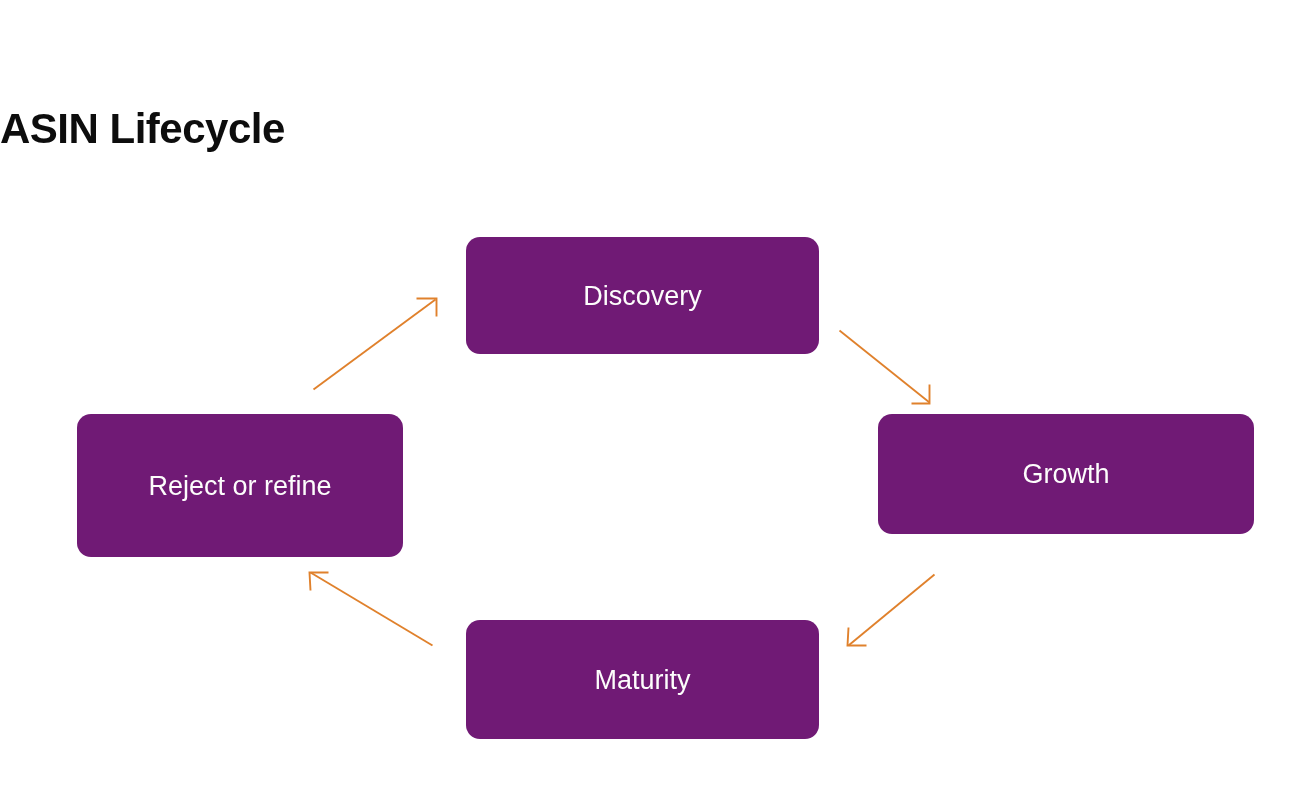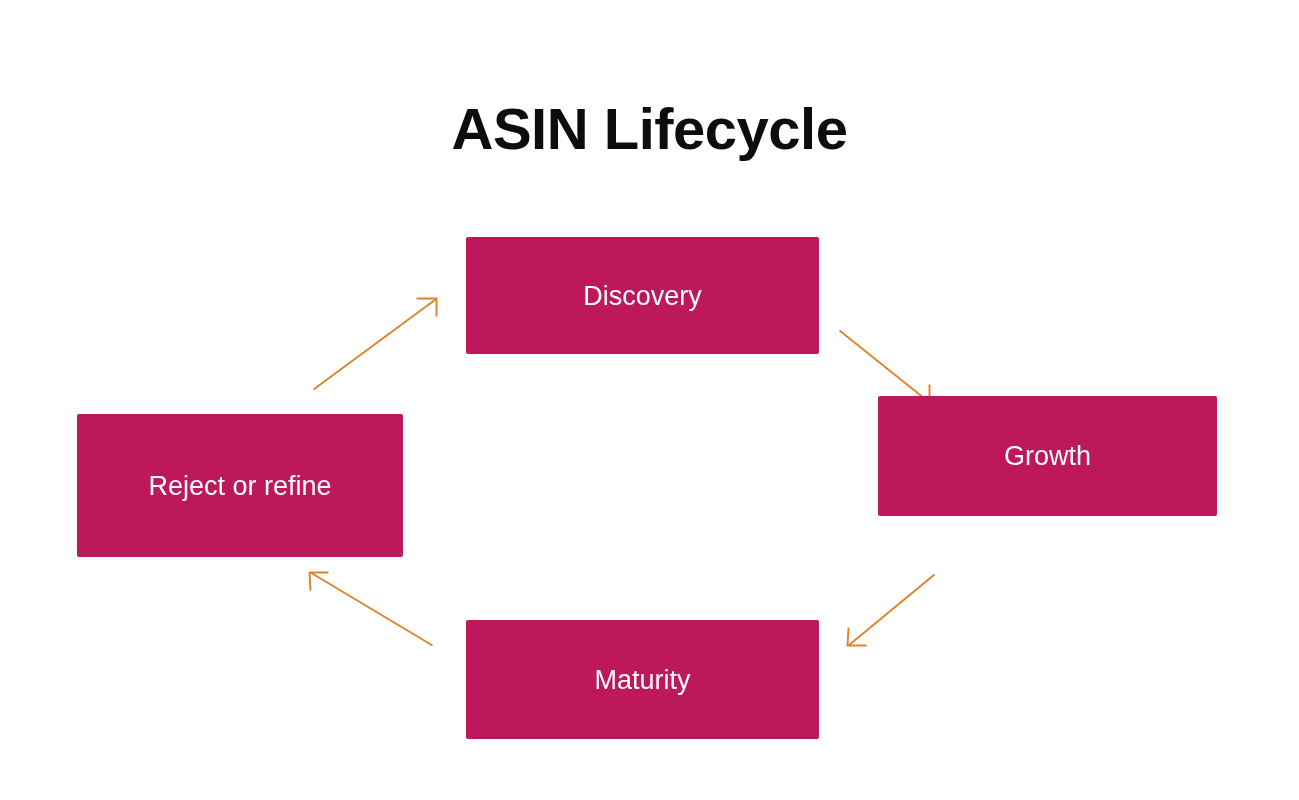--- a/index.html
+++ b/index.html
@@ -17,34 +17,33 @@
     position: relative;
     width: 1299px;
     height: 800px;
     background: #ffffff;
   }
   #diagram-title {
     position: absolute;
     left: 0;
     top: 99px;
     width: 1299px;
-    text-align: center;
     font-family: "Liberation Sans", sans-serif;
     font-weight: bold;
-    font-size: 58px;
+    font-size: 42px;
     line-height: 60px;
     letter-spacing: -0.5px;
     color: #0d0d0d;
     white-space: nowrap;
   }
   .node {
     position: absolute;
     box-sizing: border-box;
-    background: #be185d;
-    border-radius: 2px;
+    background: #701a75;
+    border-radius: 14px;
     display: flex;
     align-items: center;
     justify-content: center;
   }
   .node-label {
     font-family: "Liberation Sans", sans-serif;
     font-weight: normal;
     font-size: 27px;
     line-height: 32px;
     color: #fdfdfc;
@@ -52,22 +51,22 @@
     white-space: nowrap;
   }
   #node-discovery {
     left: 466px;
     top: 237px;
     width: 353px;
     height: 117px;
   }
   #node-growth {
     left: 878px;
-    top: 396px;
-    width: 339px;
+    top: 414px;
+    width: 376px;
     height: 120px;
   }
   #node-maturity {
     left: 466px;
     top: 620px;
     width: 353px;
     height: 119px;
   }
   #node-reject {
     left: 77px;

